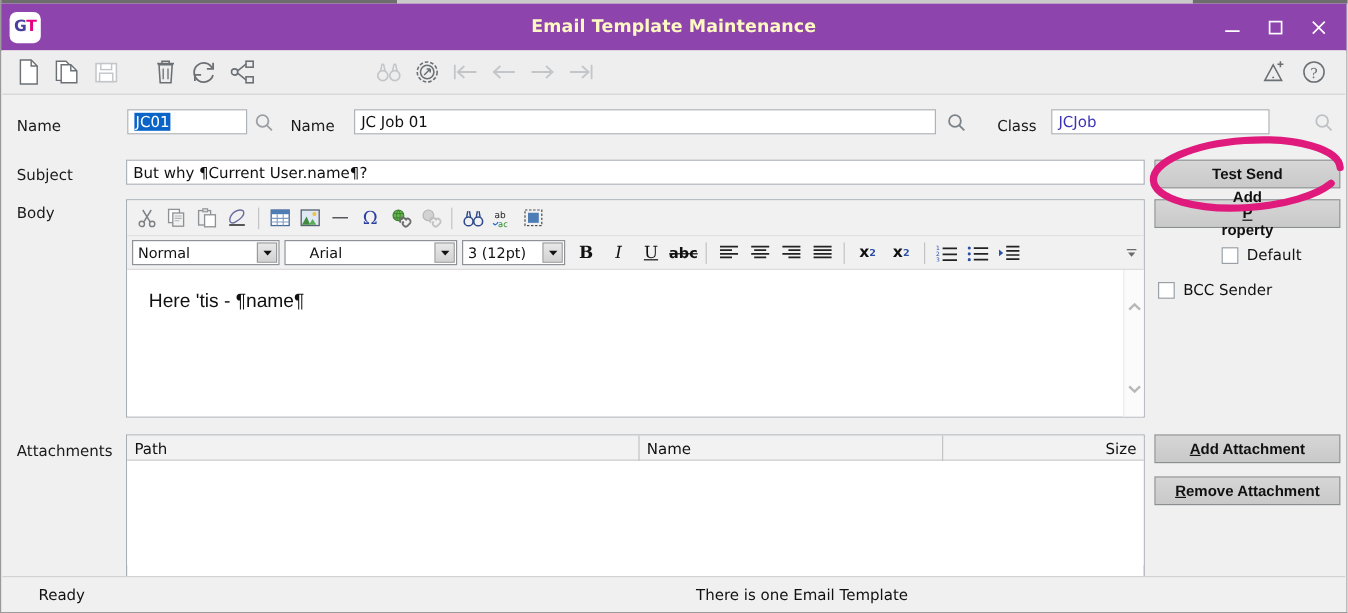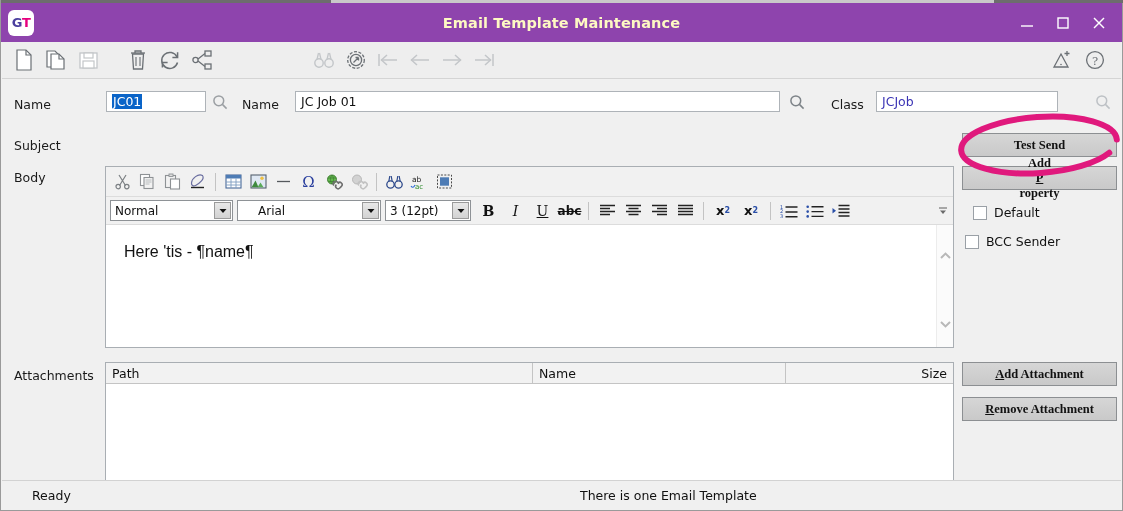--- a/index.html
+++ b/index.html
@@ -83,21 +83,21 @@
     justify-content: center; color: #9b9fa3;
   }
 
   
   .rbtn {
     position: absolute;
     background: linear-gradient(#d6d6d6, #c9c9c9);
     border: 1px solid #8c8f92;
     font-size: 12.5px; color: #111; font-weight: bold;
     display: flex; align-items: center; justify-content: center;
-    font-family: Liberation Serif, serif;
+    font-family: Liberation Sans, sans-serif;
   }
   .rbtn u { text-decoration: underline; }
 
   .cbrow {
     position: absolute; display: flex; align-items: center;
     font-size: 12.5px; color: #111; font-family: "DejaVu Sans", sans-serif;
   }
   .cbox {
     width: 14px; height: 14px; background: #fff;
     border: 1px solid #9aa0a6; margin-right: 7px;
@@ -364,31 +364,32 @@
   <div class="row-label" style="left:830px; top:97px;">Class</div>
   <div class="tfield" style="left:875px; top:91px; width:182px; height:21px; color:#3b34b5;">JCJob</div>
   <div class="searchbtn" style="left:1088px; top:91px; width:28px; height:21px;">
     <svg width="16" height="16" viewBox="0 0 16 16">
         <circle cx="6.8" cy="6.8" r="4.9" fill="none" stroke="#bdc1c5" stroke-width="1.5"></circle>
         <line x1="10.4" y1="10.4" x2="14.6" y2="14.6" stroke="#bdc1c5" stroke-width="1.5"></line>
       </svg>
   </div>
 
   <div class="row-label" style="left:13px; top:138px;">Subject</div>
+  <div class="tfield" style="left:104px; top:133px; width:849px; height:21px;">But why ¶Current User.name¶?</div>
 
   <div class="row-label" style="left:13px; top:170px;">Body</div>
 
   <div class="rbtn" style="left:961px; top:133px; width:155px; height:24px;">Test Send</div>
   <div class="rbtn" style="left:961px; top:166px; width:155px; height:24px;flex-direction:column;">
     <span>Add </span>
       <u>P</u>
       <span>roperty</span>
   </div>
 
-  <div class="cbrow" style="left:972px; top:205px;">
+  <div class="cbrow" style="left:1017px; top:205px;">
     <span class="cbox"></span>
     <span>Default</span>
   </div>
   <div class="cbrow" style="left:964px; top:234px;">
     <span class="cbox"></span>
     <span>BCC Sender</span>
   </div>
 
   <div class="editor-frame">
 

